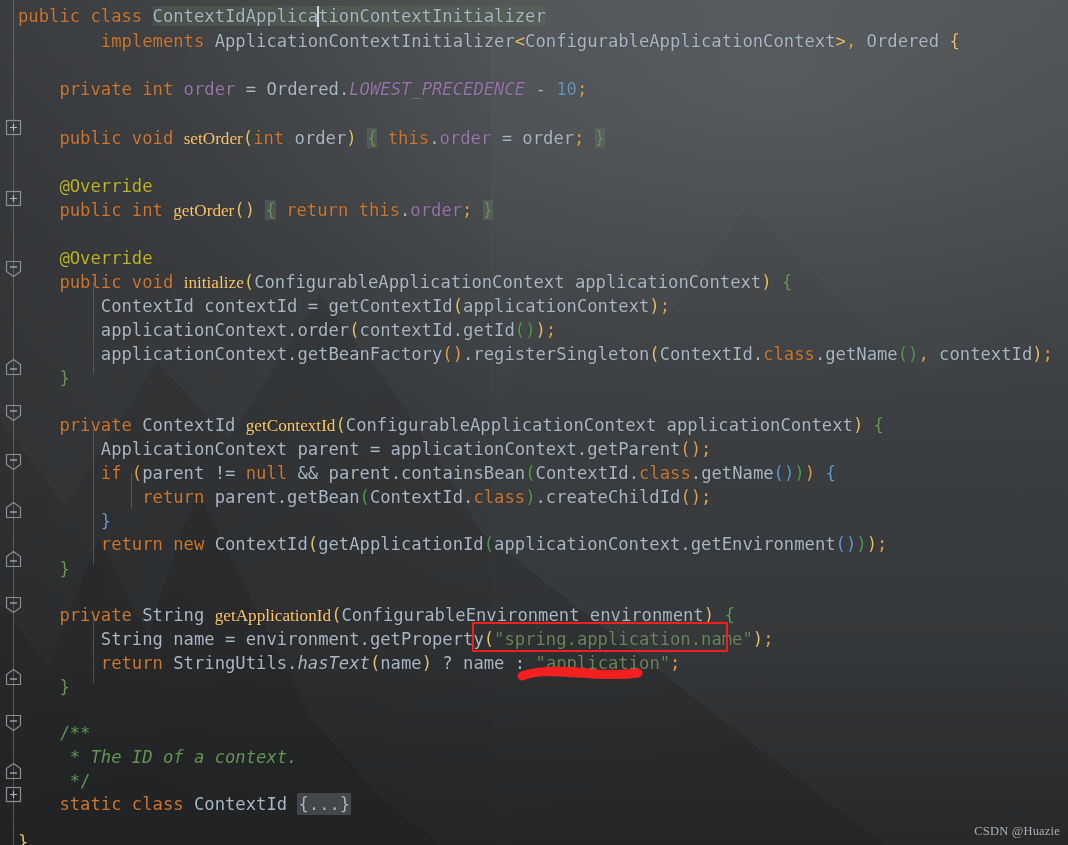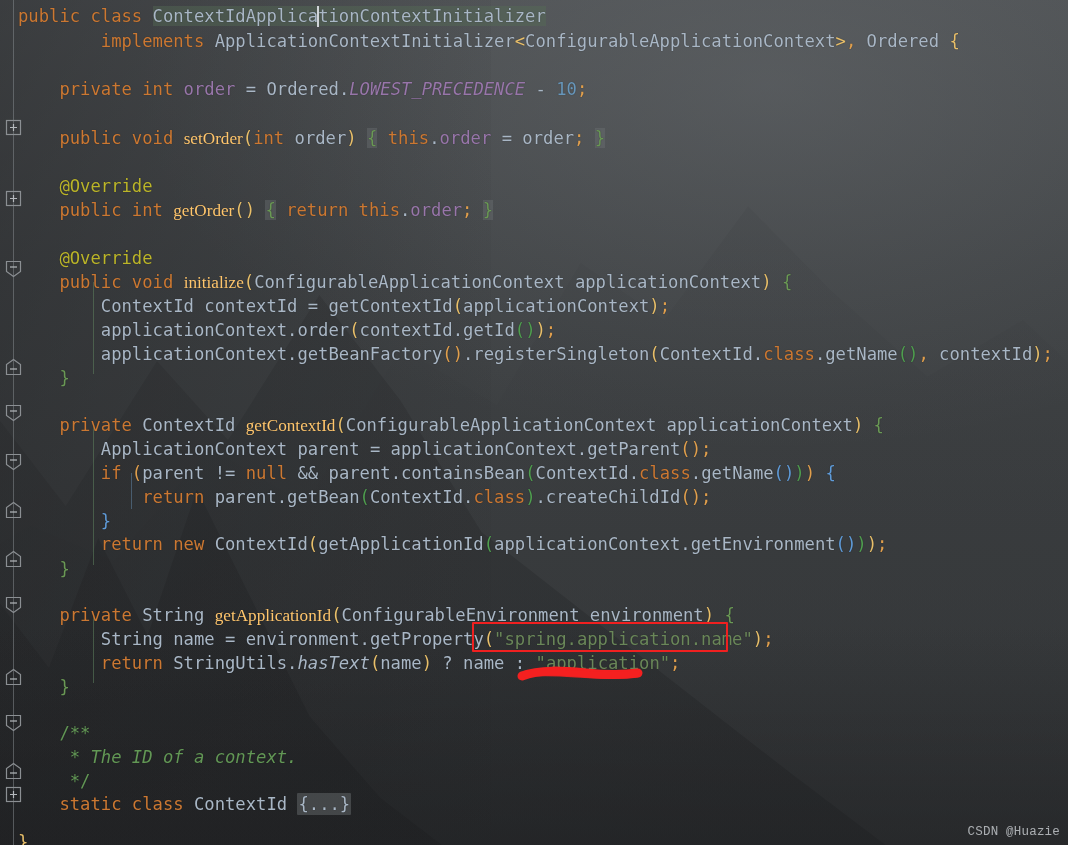--- a/index.html
+++ b/index.html
@@ -171,21 +171,21 @@
     border: 2px solid #f02020;
     border-radius: 1px;
   }
   #anno-underline { position: absolute; }
 
   
   #watermark {
     position: absolute;
     right: 8px; bottom: 6px;
     z-index: 6;
-    font-family: Liberation Mono, monospace;
+    font-family: Liberation Serif, serif;
     font-size: 12.5px;
     color: #c8ccd0;
     opacity: 0.82;
     letter-spacing: 0.2px;
   }
 </style>
 </head>
 <body>
 
 <div id="editor-root">

